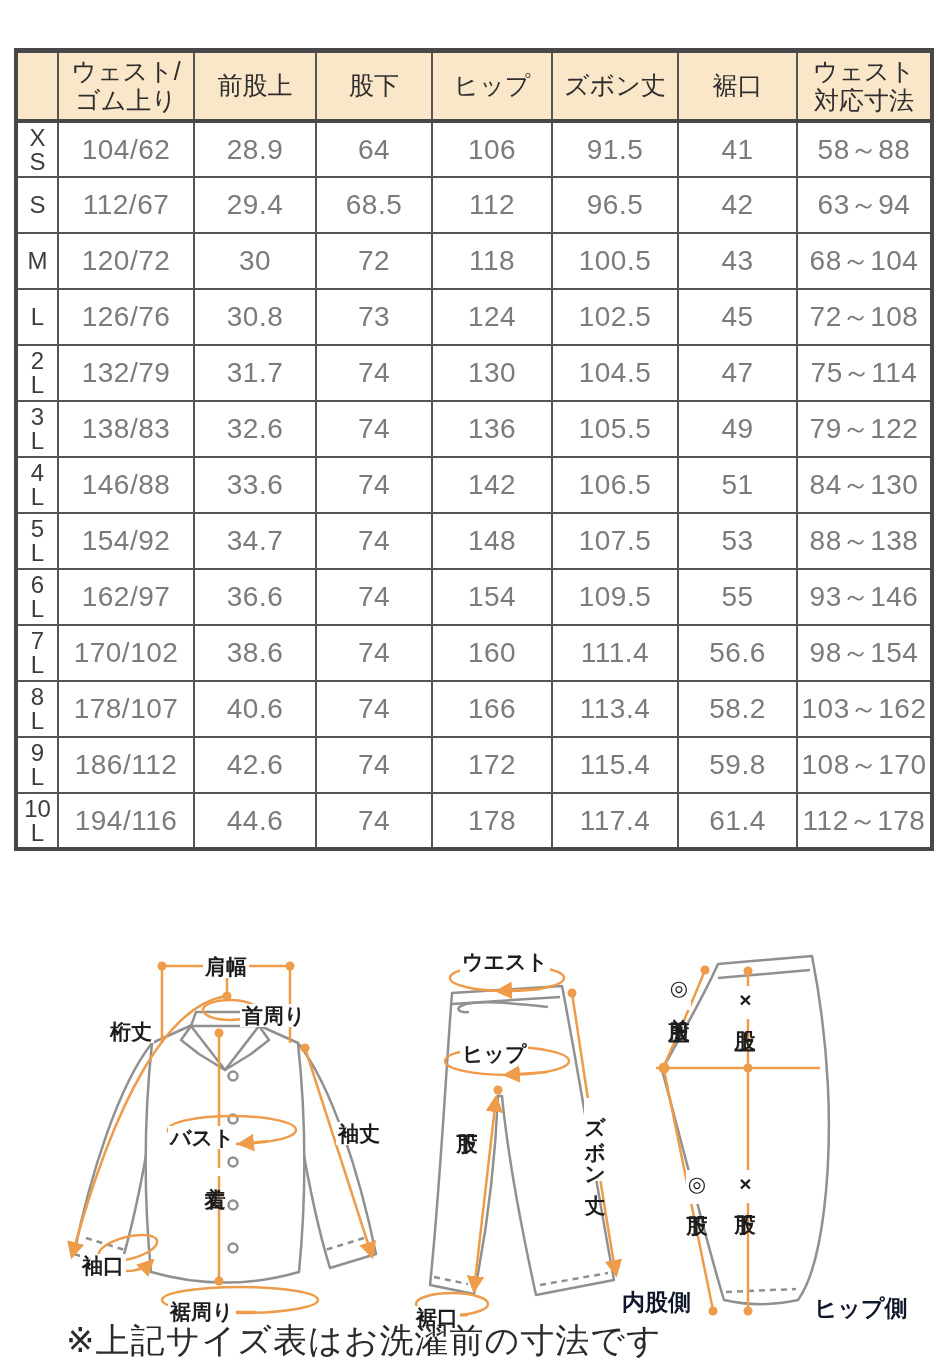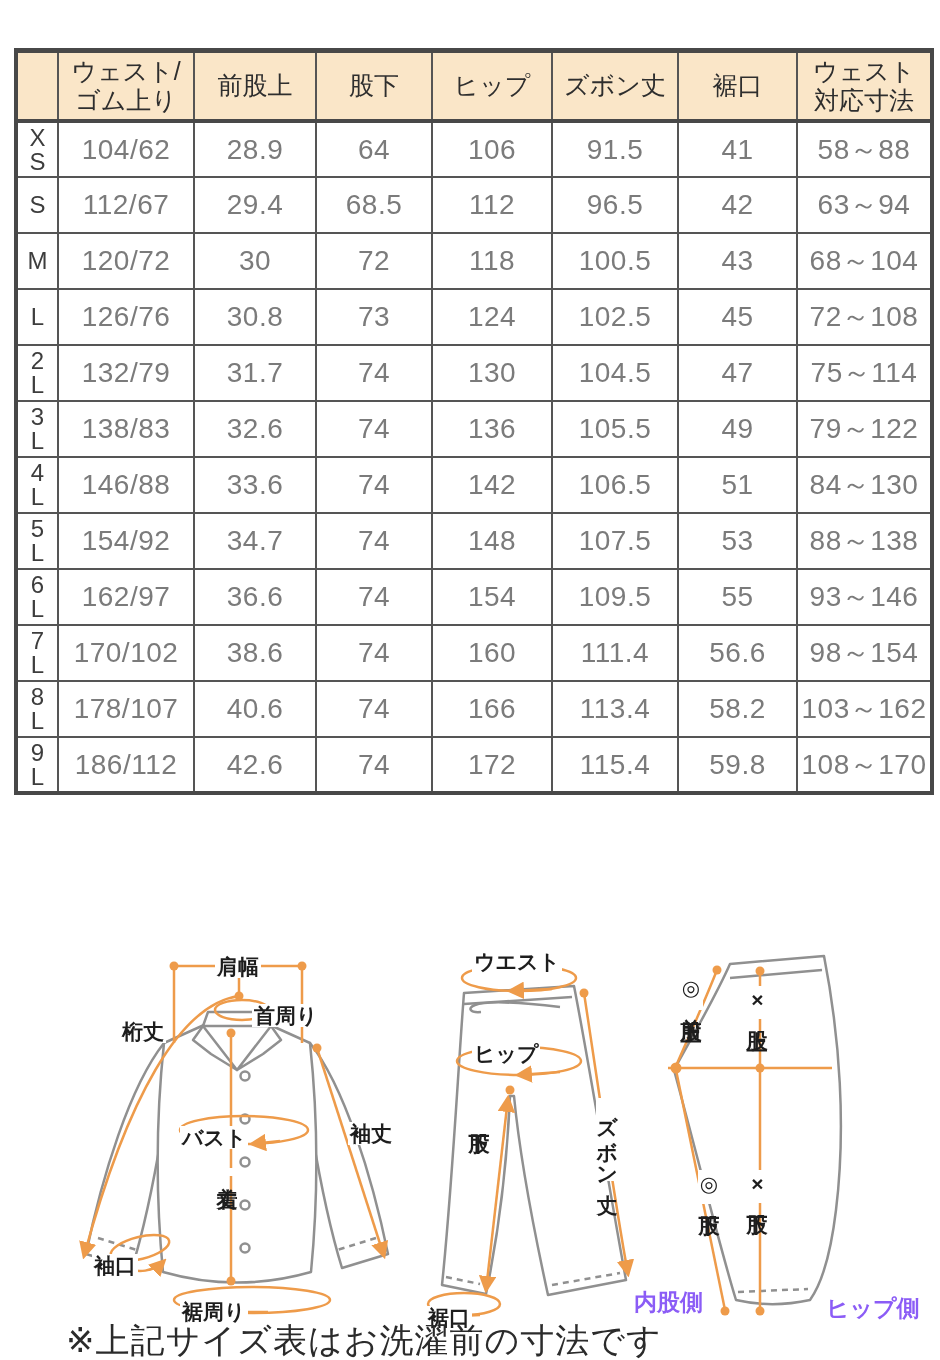--- a/index.html
+++ b/index.html
@@ -45,41 +45,41 @@
   }
   .size-table tbody td{
     font-size:28px;
     color:#7b7b7b;
     letter-spacing:0.5px;
     background:#ffffff;
   }
   
   .diagrams{
     position:absolute;left:0;top:948px;
-    width:827px;height:412px;margin-left:12px;
+    width:827px;height:412px;
   }
   .diagrams svg{position:absolute;left:0;top:0;}
   .dlabel{
     position:absolute;
     font-size:21px;
     font-weight:bold;
     color:#1d1d1d;
     line-height:1;
     background:#ffffff;
     padding:1px 2px;
     white-space:nowrap;
   }
   .dlabel.v{
     writing-mode:vertical-rl;
     text-orientation:upright;
     letter-spacing:2px;
     padding:2px 1px;
   }
   .dlabel.gray{
-    color:#8b5cf6;
+    color:#0f172a;
     font-size:23px;
     background:transparent;
   }
   .note{
     position:absolute;left:66px;top:1318px;
     font-size:34px;
     color:#2b2b2b;
     letter-spacing:1px;
     white-space:nowrap;
   }
@@ -225,20 +225,30 @@
       </tr>
       <tr>
         <th>9<br>L</th>
         <td>186/112</td>
         <td>42.6</td>
         <td>74</td>
         <td>172</td>
         <td>115.4</td>
         <td>59.8</td>
         <td>108～170</td>
+      </tr>
+      <tr>
+        <th>10<br>L</th>
+        <td>194/116</td>
+        <td>44.6</td>
+        <td>74</td>
+        <td>178</td>
+        <td>117.4</td>
+        <td>61.4</td>
+        <td>112～178</td>
       </tr>
     </tbody>
 </table>
 
 <div class="diagrams">
   <svg width="940" height="412" viewBox="0 0 940 412">
     <defs>
       <marker id="arrO" viewBox="0 0 10 10" refX="8" refY="5" markerWidth="7" markerHeight="7" orient="auto-start-reverse">
         <path d="M0,0 L10,5 L0,10 Z" fill="#ee9b4a"></path>
       </marker>

